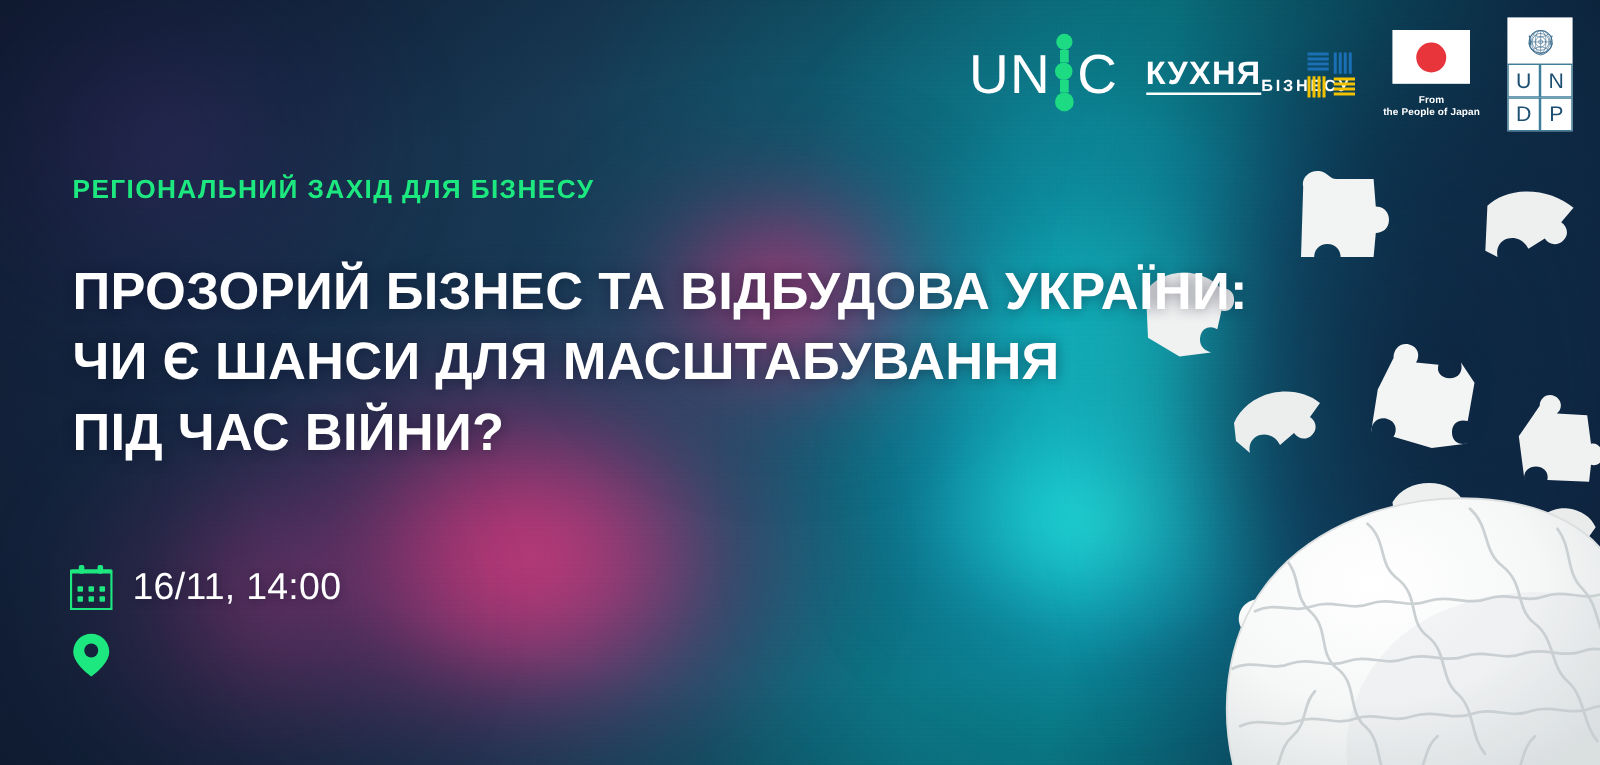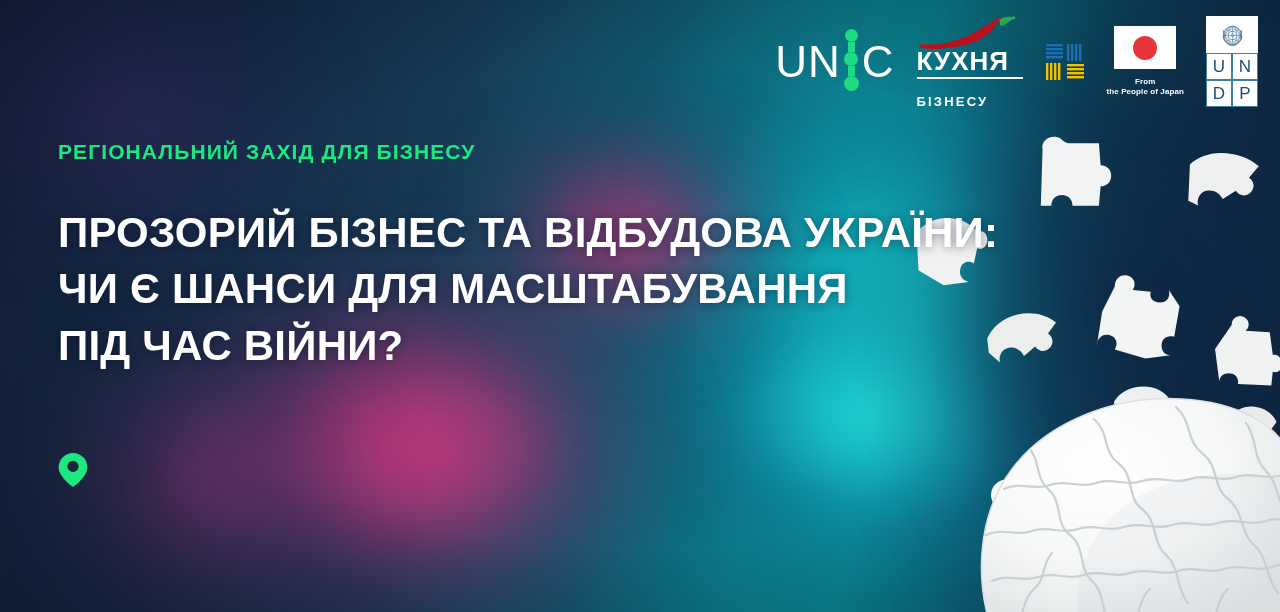--- a/index.html
+++ b/index.html
@@ -176,21 +176,22 @@
     position: relative;
     top: -2px;
   }
   .unic-dot-top { width: 13px; height: 13px; border-radius: 50%; background: #1ddb82; }
   .unic-bar { width: 7px; height: 10px; background: #1ddb82; }
   .unic-dot-mid { width: 14px; height: 14px; border-radius: 50%; background: #1ddb82; }
   .unic-dot-bot { width: 15px; height: 15px; border-radius: 50%; background: #1ddb82; }
 
   .logo-kuhnya {
     display: flex;
-    flex-direction: column;
+    flex-direction: row;
+    align-items: center;
     width: 106px;
     padding-top: 2px;
   }
   .kuhnya-pepper { width: 100px; height: 34px; display: block; margin-bottom: -2px; }
   .kuhnya-main {
     color: #ffffff;
     font-size: 26px;
     font-weight: 700;
     letter-spacing: 1px;
     line-height: 1.05;
@@ -527,20 +528,36 @@
   <div class="kicker">РЕГІОНАЛЬНИЙ ЗАХІД ДЛЯ БІЗНЕСУ</div>
 
   <div class="title">
     <div class="title-line">ПРОЗОРИЙ БІЗНЕС ТА ВІДБУДОВА УКРАЇНИ:</div>
     <div class="title-line">ЧИ Є ШАНСИ ДЛЯ МАСШТАБУВАННЯ</div>
     <div class="title-line">ПІД ЧАС ВІЙНИ?</div>
   </div>
 
   <div class="meta">
     <div class="meta-row">
+      <svg class="meta-icon" viewBox="0 0 34 36">
+        <rect x="7" y="0" width="4.5" height="7" rx="1.6" fill="#1de87f"></rect>
+        <rect x="22" y="0" width="4.5" height="7" rx="1.6" fill="#1de87f"></rect>
+        <path d="M2,5 h30 a2,2 0 0 1 2,2 v27 a2,2 0 0 1 -2,2 h-30 a2,2 0 0 1 -2,-2 v-27 a2,2 0 0 1 2,-2 z" fill="none" stroke="#1de87f" stroke-width="3.4"></path>
+        <g fill="#1de87f">
+          <rect x="6" y="17" width="4.4" height="4.4" rx="0.8"></rect>
+          <rect x="14.8" y="17" width="4.4" height="4.4" rx="0.8"></rect>
+          <rect x="23.6" y="17" width="4.4" height="4.4" rx="0.8"></rect>
+          <rect x="6" y="25" width="4.4" height="4.4" rx="0.8"></rect>
+          <rect x="14.8" y="25" width="4.4" height="4.4" rx="0.8"></rect>
+          <rect x="23.6" y="25" width="4.4" height="4.4" rx="0.8"></rect>
+        </g>
+      </svg>
+      <span class="meta-text">16/11, 14:00</span>
+    </div>
+    <div class="meta-row">
       <svg class="meta-icon" viewBox="0 0 34 40">
         <path d="M17,1 C8.2,1 1,8.2 1,17 C1,28 17,39 17,39 C17,39 33,28 33,17 C33,8.2 25.8,1 17,1 Z" fill="#1de87f"></path>
         <circle cx="17" cy="16" r="6.2" fill="#16233d"></circle>
       </svg>
     </div>
   </div>
 
   <div class="bg-noise"></div>
 </div>
 

